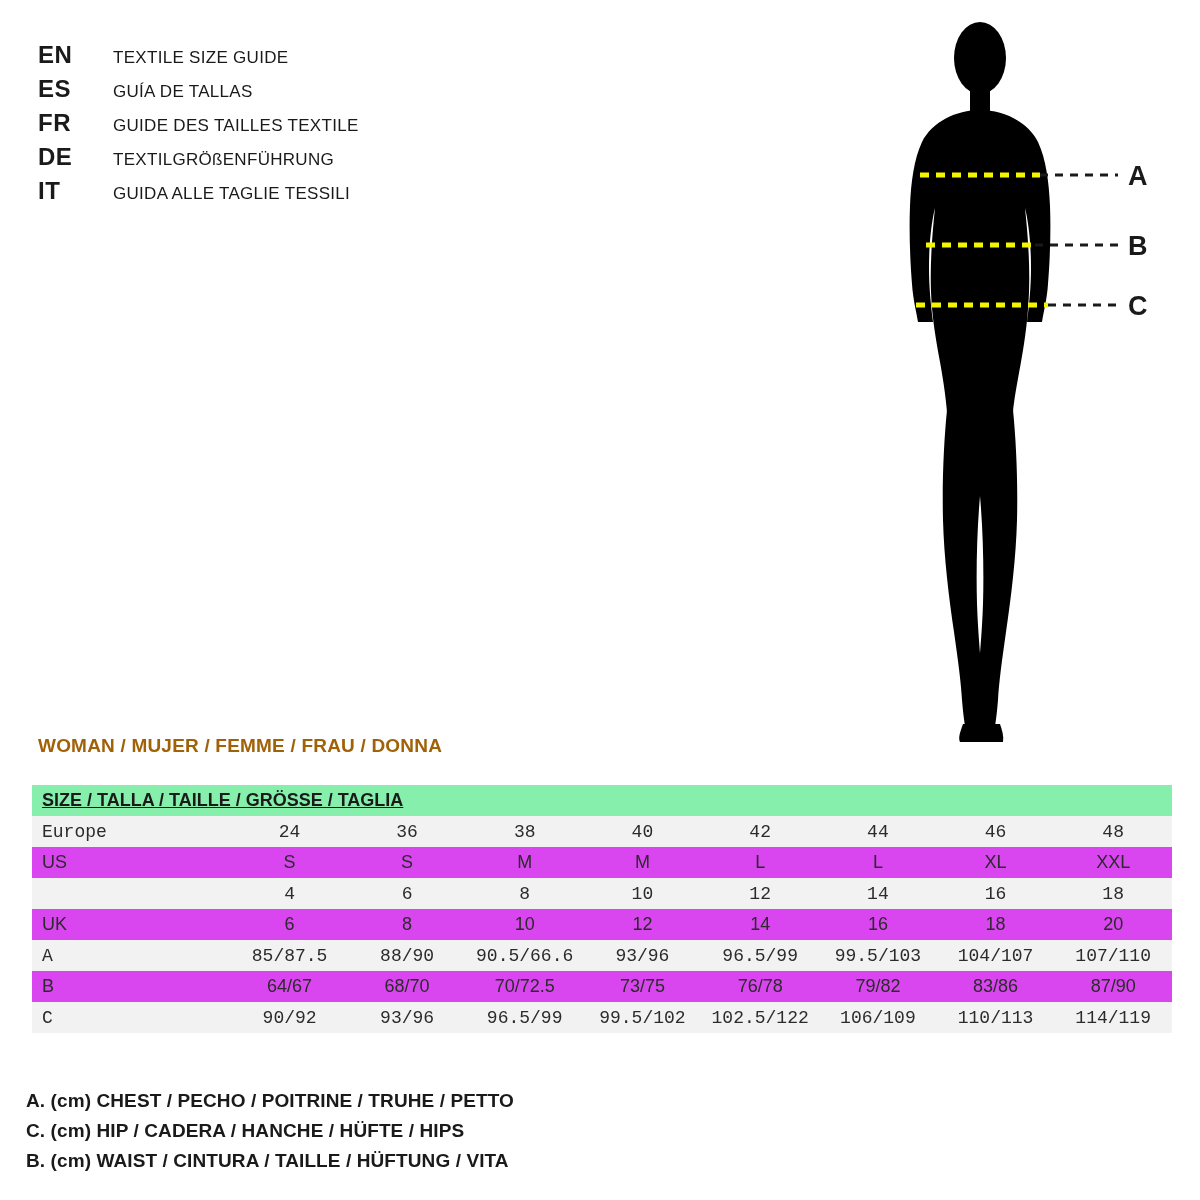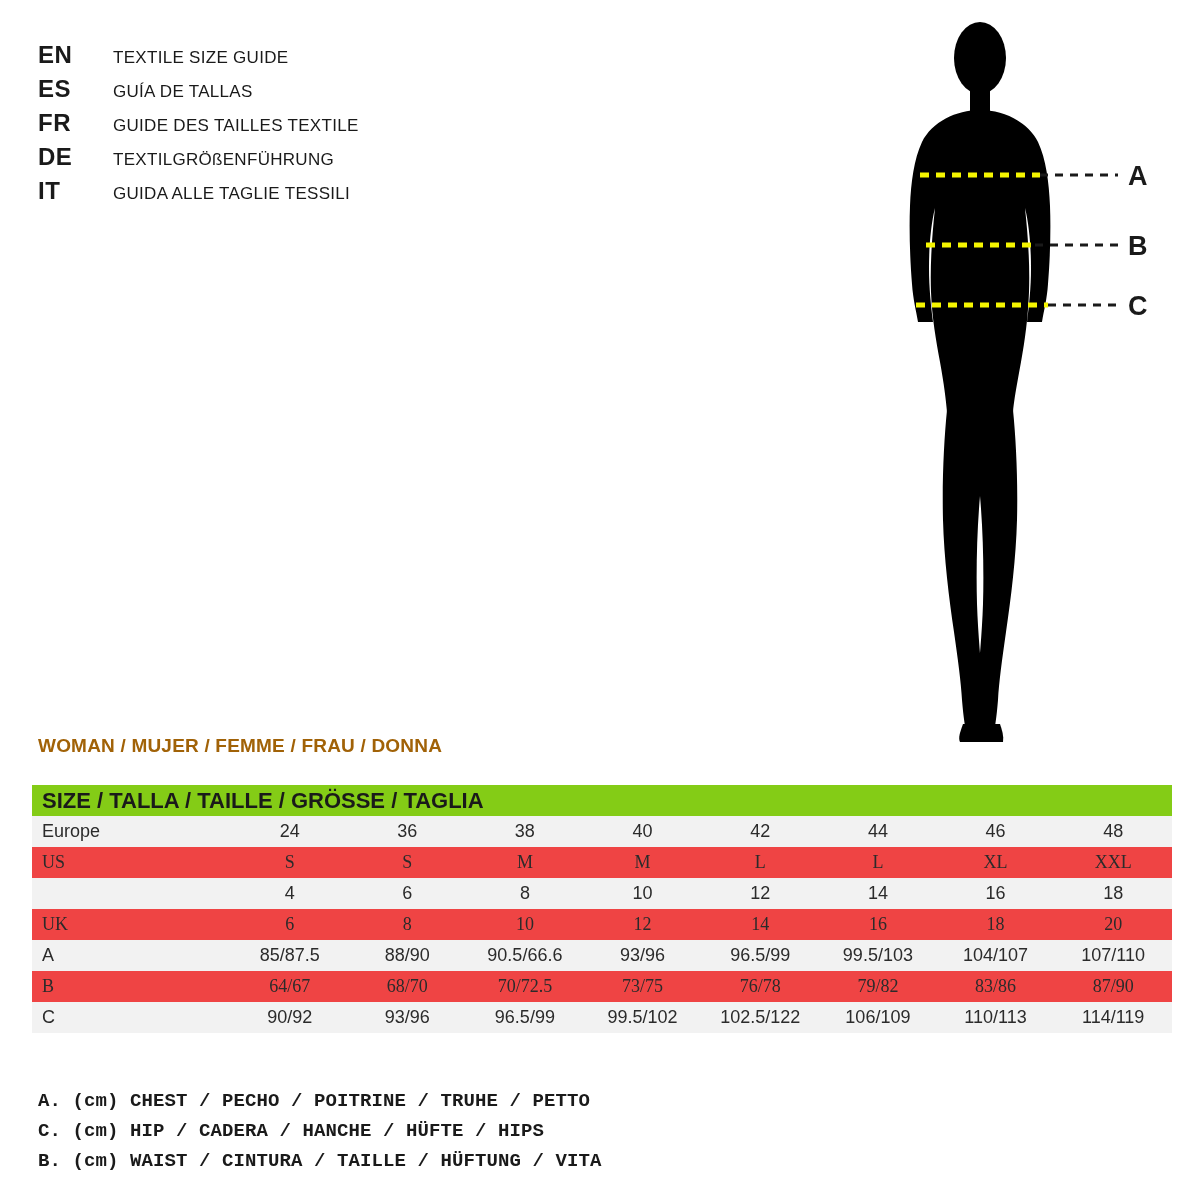--- a/index.html
+++ b/index.html
@@ -85,35 +85,35 @@
     padding-left: 10px;
     width: 190px;
     white-space: nowrap;
   }
   #size-table td.val-cell {
     text-align: center;
     width: 118px;
     white-space: nowrap;
   }
   .row-head td {
-    background: #84cc16;
+    background: #86efac;
     font-weight: bold;
     color: #1a1a1a;
-    font-size: 22px;
-  }
-  .row-light td { background: #f2f2f2; }
-  .row-dark td  { background: #ef4444; font-family: Liberation Serif, serif; }
+    font-size: 18px;
+    text-decoration: underline;
+  }
+  .row-light td { background: #f2f2f2; font-family: Liberation Mono, monospace; }
+  .row-dark td  { background: #d946ef; }
 
   
   #legend {
     position: absolute;
-    left: 38px;
+    left: 26px;
     top: 1090px;
     width: 800px;
-    font-family: Liberation Mono, monospace;
   }
   .legend-row {
     font-size: 19px;
     font-weight: bold;
     color: #1a1a1a;
     height: 30px;
     letter-spacing: 0.1px;
     white-space: nowrap;
   }
 </style>

